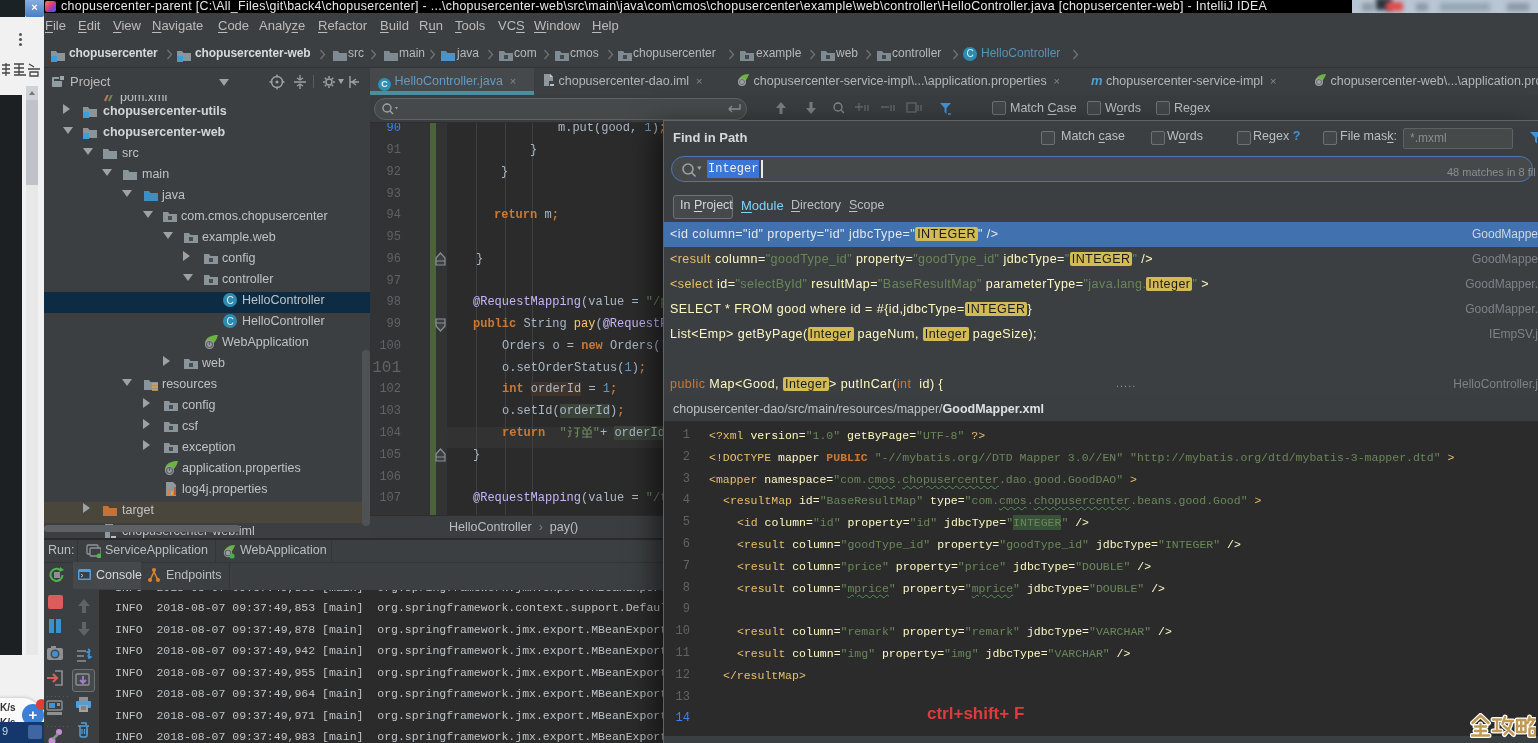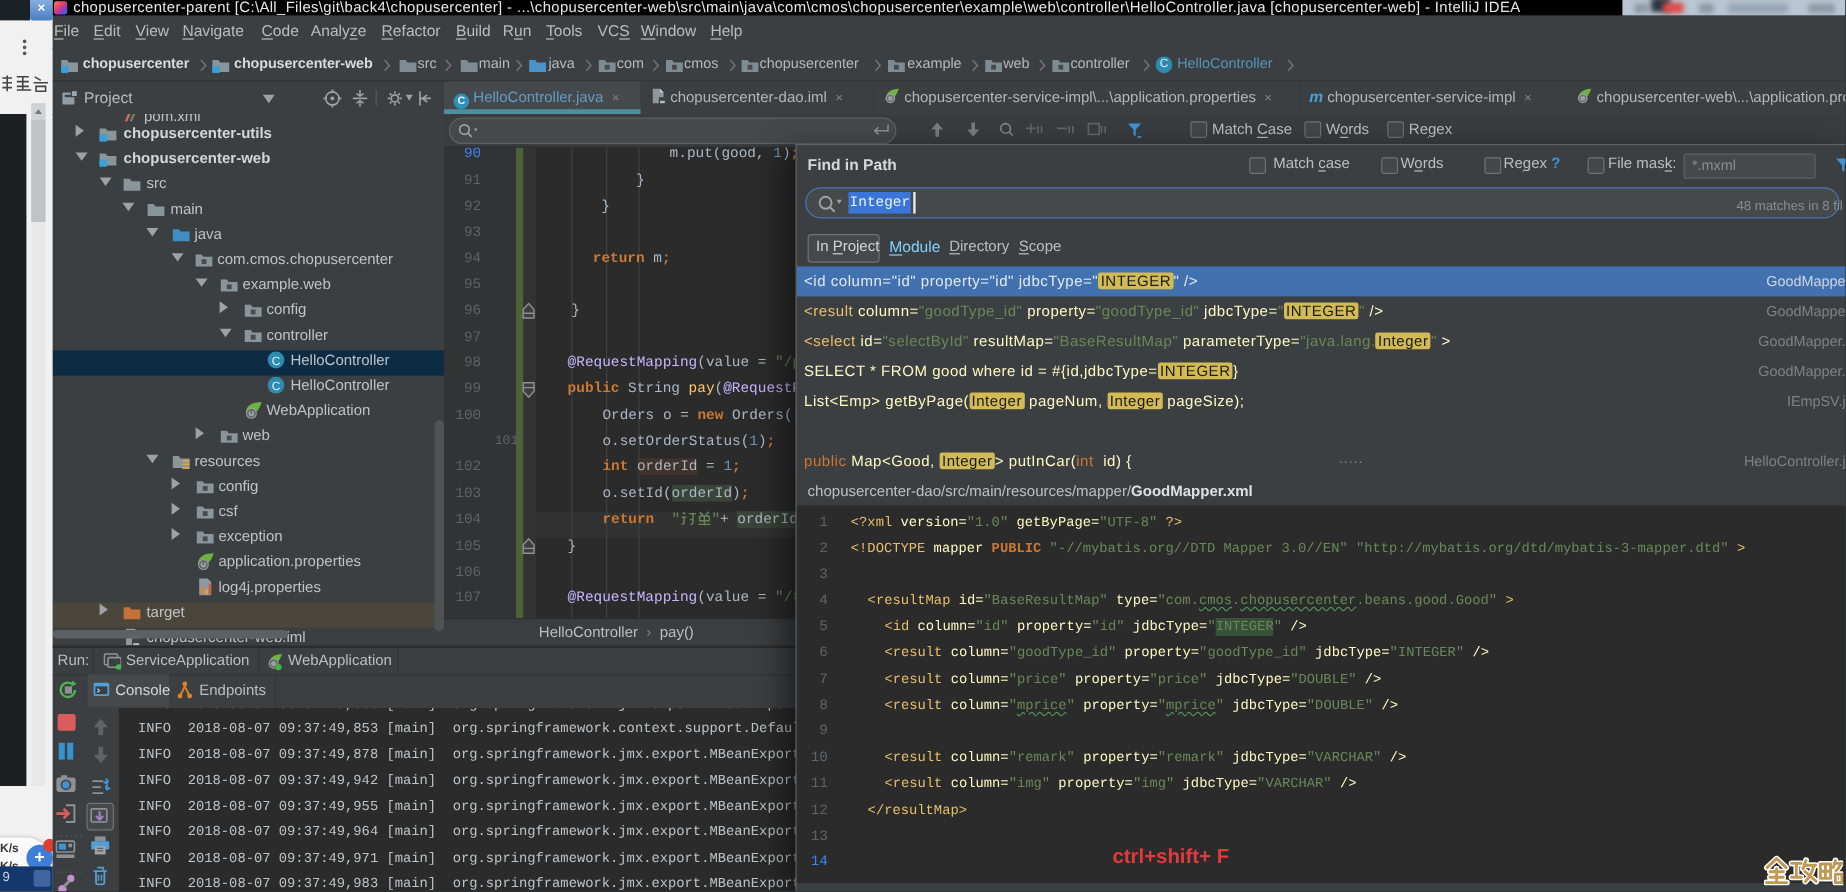--- a/index.html
+++ b/index.html
@@ -422,21 +422,21 @@
       <div class="ab mono" style="left:0;top:17.0px;width:31px;text-align:right;font-size:12px;line-height:21px;color:#606366;">91</div>
       <div class="ab mono" style="left:0;top:38.7px;width:31px;text-align:right;font-size:12px;line-height:21px;color:#606366;">92</div>
       <div class="ab mono" style="left:0;top:60.5px;width:31px;text-align:right;font-size:12px;line-height:21px;color:#606366;">93</div>
       <div class="ab mono" style="left:0;top:82.3px;width:31px;text-align:right;font-size:12px;line-height:21px;color:#606366;">94</div>
       <div class="ab mono" style="left:0;top:104.0px;width:31px;text-align:right;font-size:12px;line-height:21px;color:#606366;">95</div>
       <div class="ab mono" style="left:0;top:125.8px;width:31px;text-align:right;font-size:12px;line-height:21px;color:#606366;">96</div>
       <div class="ab mono" style="left:0;top:147.6px;width:31px;text-align:right;font-size:12px;line-height:21px;color:#606366;">97</div>
       <div class="ab mono" style="left:0;top:169.4px;width:31px;text-align:right;font-size:12px;line-height:21px;color:#606366;">98</div>
       <div class="ab mono" style="left:0;top:191.1px;width:31px;text-align:right;font-size:12px;line-height:21px;color:#606366;">99</div>
       <div class="ab mono" style="left:0;top:212.9px;width:31px;text-align:right;font-size:12px;line-height:21px;color:#606366;">100</div>
-      <div class="ab mono" style="left:0;top:234.7px;width:31px;text-align:right;font-size:11px;line-height:21px;color:#606366;padding-left:31px;">101</div>
+      <div class="ab mono" style="left:0;top:234.7px;width:31px;text-align:right;font-size:16px;line-height:21px;color:#606366;">101</div>
       <div class="ab mono" style="left:0;top:256.4px;width:31px;text-align:right;font-size:12px;line-height:21px;color:#606366;">102</div>
       <div class="ab mono" style="left:0;top:278.2px;width:31px;text-align:right;font-size:12px;line-height:21px;color:#606366;">103</div>
       <div class="ab mono" style="left:0;top:300.0px;width:31px;text-align:right;font-size:12px;line-height:21px;color:#606366;">104</div>
       <div class="ab mono" style="left:0;top:321.8px;width:31px;text-align:right;font-size:12px;line-height:21px;color:#606366;">105</div>
       <div class="ab mono" style="left:0;top:343.5px;width:31px;text-align:right;font-size:12px;line-height:21px;color:#606366;">106</div>
       <div class="ab mono" style="left:0;top:365.3px;width:31px;text-align:right;font-size:12px;line-height:21px;color:#606366;">107</div>
       <svg class="ab" style="left:64px;top:128px" width="13" height="16">
         <path d="M2 7 l4.5 -5 4.5 5 v7 H2 z M2 10 h9" fill="#3c3f41" stroke="#8d9194" stroke-width="1.2"></path>
       </svg>
       <svg class="ab" style="left:64px;top:194px" width="13" height="16">
@@ -662,20 +662,21 @@
         <div class="ab mono" style="left:0;top:133.8px;width:26px;text-align:right;font-size:12px;line-height:21px;color:#606366;">7</div>
         <div class="ab mono" style="left:0;top:155.6px;width:26px;text-align:right;font-size:12px;line-height:21px;color:#606366;">8</div>
         <div class="ab mono" style="left:0;top:177.4px;width:26px;text-align:right;font-size:12px;line-height:21px;color:#606366;">9</div>
         <div class="ab mono" style="left:0;top:199.2px;width:26px;text-align:right;font-size:12px;line-height:21px;color:#606366;">10</div>
         <div class="ab mono" style="left:0;top:221.0px;width:26px;text-align:right;font-size:12px;line-height:21px;color:#606366;">11</div>
         <div class="ab mono" style="left:0;top:242.8px;width:26px;text-align:right;font-size:12px;line-height:21px;color:#606366;">12</div>
         <div class="ab mono" style="left:0;top:264.6px;width:26px;text-align:right;font-size:12px;line-height:21px;color:#606366;">13</div>
         <div class="ab mono" style="left:0;top:286.4px;width:26px;text-align:right;font-size:12px;line-height:21px;color:#3b82f6;">14</div>
         <div class="ab mono" style="left:45px;top:3.0px;font-size:11.5px;line-height:21px;white-space:nowrap;"><span class="tag">&lt;?xml </span><span class="attr">version=</span><span class="str">"1.0"</span><span class="attr"> getByPage=</span><span class="str">"UTF-8"</span><span class="attr"> </span><span class="tag">?&gt;</span></div>
         <div class="ab mono" style="left:45px;top:24.8px;font-size:11.5px;line-height:21px;white-space:nowrap;"><span class="tag">&lt;!DOCTYPE </span><span class="attr">mapper </span><span class="kw">PUBLIC </span><span class="str">"-//mybatis.org//DTD Mapper 3.0//EN" "http://mybatis.org/dtd/mybatis-3-mapper.dtd"</span><span class="tag"> &gt;</span></div>
+        <div class="ab mono" style="left:45px;top:46.6px;font-size:11.5px;line-height:21px;white-space:nowrap;"><span class="tag">&lt;mapper </span><span class="attr">namespace=</span><span class="str">"com.<span class="wavy">cmos</span>.<span class="wavy">chopusercenter</span>.dao.good.GoodDAO"</span><span class="tag"> &gt;</span></div>
         <div class="ab mono" style="left:59px;top:68.4px;font-size:11.5px;line-height:21px;white-space:nowrap;"><span class="tag">&lt;resultMap </span><span class="attr">id=</span><span class="str">"BaseResultMap"</span><span class="attr"> type=</span><span class="str">"com.<span class="wavy">cmos</span>.<span class="wavy">chopusercenter</span>.beans.good.Good"</span><span class="tag"> &gt;</span></div>
         <div class="ab mono" style="left:73px;top:90.2px;font-size:11.5px;line-height:21px;white-space:nowrap;"><span class="tag">&lt;id </span><span class="attr">column=</span><span class="str">"id"</span><span class="attr"> property=</span><span class="str">"id"</span><span class="attr"> jdbcType=</span><span class="str">"<span style="background:#375239;padding:1px 0;">INTEGER</span>"</span><span class="attr"> /&gt;</span></div>
         <div class="ab mono" style="left:73px;top:112.0px;font-size:11.5px;line-height:21px;white-space:nowrap;"><span class="tag">&lt;result </span><span class="attr">column=</span><span class="str">"goodType_id"</span><span class="attr"> property=</span><span class="str">"goodType_id"</span><span class="attr"> jdbcType=</span><span class="str">"INTEGER"</span><span class="attr"> /&gt;</span></div>
         <div class="ab mono" style="left:73px;top:133.8px;font-size:11.5px;line-height:21px;white-space:nowrap;"><span class="tag">&lt;result </span><span class="attr">column=</span><span class="str">"price"</span><span class="attr"> property=</span><span class="str">"price"</span><span class="attr"> jdbcType=</span><span class="str">"DOUBLE"</span><span class="attr"> /&gt;</span></div>
         <div class="ab mono" style="left:73px;top:155.6px;font-size:11.5px;line-height:21px;white-space:nowrap;"><span class="tag">&lt;result </span><span class="attr">column=</span><span class="str">"<span class="wavy">mprice</span>"</span><span class="attr"> property=</span><span class="str">"<span class="wavy">mprice</span>"</span><span class="attr"> jdbcType=</span><span class="str">"DOUBLE"</span><span class="attr"> /&gt;</span></div>
         <div class="ab mono" style="left:73px;top:199.2px;font-size:11.5px;line-height:21px;white-space:nowrap;"><span class="tag">&lt;result </span><span class="attr">column=</span><span class="str">"remark"</span><span class="attr"> property=</span><span class="str">"remark"</span><span class="attr"> jdbcType=</span><span class="str">"VARCHAR"</span><span class="attr"> /&gt;</span></div>
         <div class="ab mono" style="left:73px;top:221.0px;font-size:11.5px;line-height:21px;white-space:nowrap;"><span class="tag">&lt;result </span><span class="attr">column=</span><span class="str">"img"</span><span class="attr"> property=</span><span class="str">"img"</span><span class="attr"> jdbcType=</span><span class="str">"VARCHAR"</span><span class="attr"> /&gt;</span></div>
         <div class="ab mono" style="left:59px;top:242.8px;font-size:11.5px;line-height:21px;white-space:nowrap;"><span class="tag">&lt;/resultMap&gt;</span></div>
       </div>
   <div class="ab" style="left:0;top:615px;width:875px;height:8px;background:#3a3f42;"></div>

